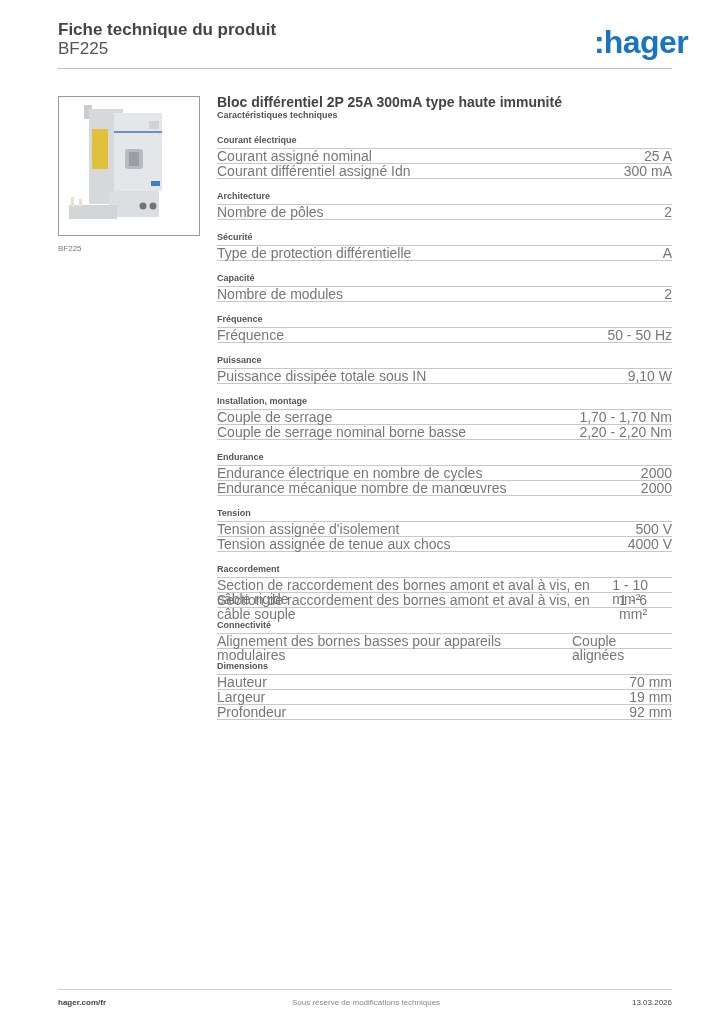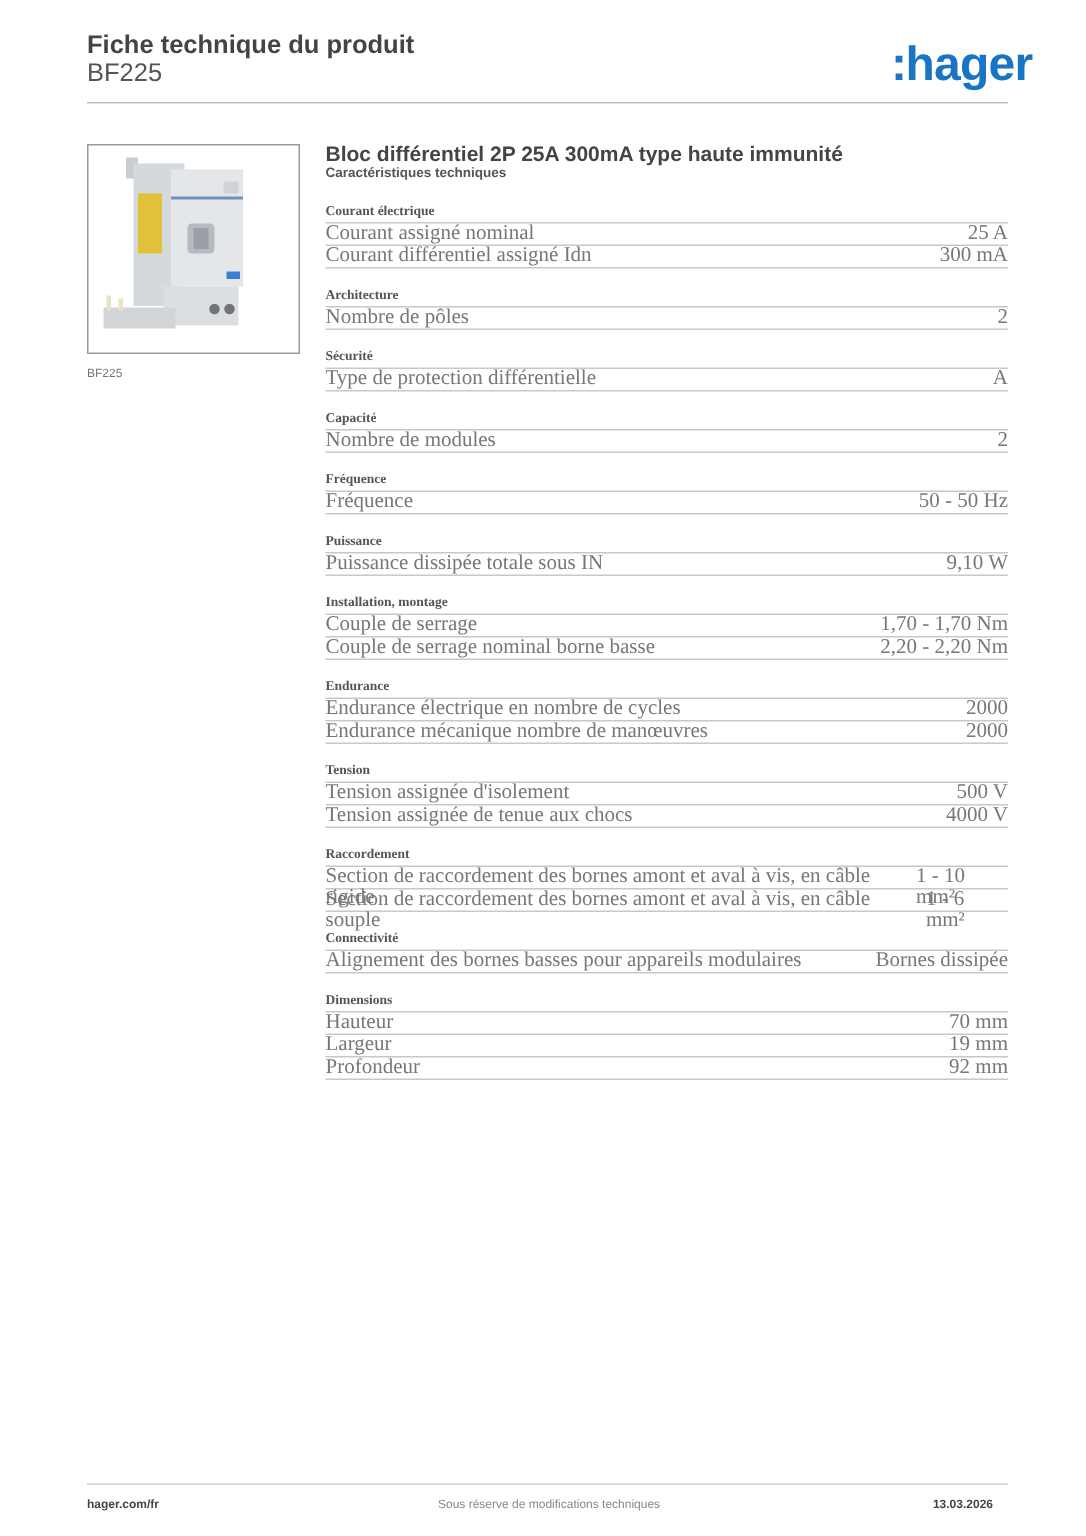--- a/index.html
+++ b/index.html
@@ -7,30 +7,30 @@
   .title { position:absolute; left:58px; top:20px; font-size:17px; font-weight:bold; color:#444; line-height:20px;text-align:right; }
   .subtitle { position:absolute; left:58px; top:39px; font-size:17px; color:#555; line-height:20px; }
   .logo { position:absolute; left:594px; top:28px; font-size:32px; font-weight:bold; color:#1a74c4; letter-spacing:-0.5px; line-height:28px; }
   .logo .colon { letter-spacing:-1px; }
   .header-rule { position:absolute; left:58px; top:68px; width:614px; height:1px; background:#bdbdbd; }
   .photo { position:absolute; left:58px; top:96px; width:142px; height:140px; border:1px solid #9a9a9a; box-sizing:border-box; background:#fff; }
   .photo-caption { position:absolute; left:58px; top:244px; font-size:8px; color:#777; }
   .content { position:absolute; left:217px; top:96px; width:455px; }
   .product-name { font-size:14px; font-weight:bold; color:#444; height:13px; line-height:13px; }
   .specs-title { font-size:9px; font-weight:bold; color:#555; height:13px; line-height:13px; }
-  .group { margin-top:11px;font-family:Liberation Serif, serif; }
+  .group { margin-top:11px; }
   .group:first-of-type { margin-top:12px; }
   .group-title { font-size:9px; font-weight:bold; color:#555; height:14px; line-height:13px; border-bottom:1px solid #c8c8c8; }
   .row { display:flex; justify-content:space-between; font-size:14px; color:#777; height:14px; line-height:14px; border-bottom:1px solid #c8c8c8; }
   .row .val { }
   .footer-rule { position:absolute; left:58px; top:989px; width:614px; height:1px; background:#cfcfcf; }
   .footer { position:absolute; left:58px; top:998px; width:614px; font-size:8px; line-height:10px; }
   .footer .left { position:absolute; left:0; font-weight:bold; color:#444; }
   .footer .center { position:absolute; left:234px; color:#888; }
-  .footer .right { position:absolute; right:10px; font-weight:bold; color:#444;text-align:center; }
+  .footer .right { position:absolute; right:0; font-weight:normal; color:#444;text-align:center; }
 </style>
 </head>
 <body>
 
 <div class="title">Fiche technique du produit</div>
 <div class="subtitle">BF225</div>
 <div class="logo"><span class="colon">:</span><span>hager</span></div>
 <div class="header-rule"></div>
 
 <div class="photo">
@@ -153,21 +153,21 @@
         </div>
         <div class="row">
           <span>Section de raccordement des bornes amont et aval à vis, en câble souple</span>
           <span class="val">1 - 6 mm²</span>
         </div>
       </div>
       <div class="group">
         <div class="group-title">Connectivité</div>
         <div class="row">
           <span>Alignement des bornes basses pour appareils modulaires</span>
-          <span class="val">Bornes dissipée</span>
+          <span class="val">Couple alignées</span>
         </div>
       </div>
       <div class="group">
         <div class="group-title">Dimensions</div>
         <div class="row">
           <span>Hauteur</span>
           <span class="val">70 mm</span>
         </div>
         <div class="row">
           <span>Largeur</span>

